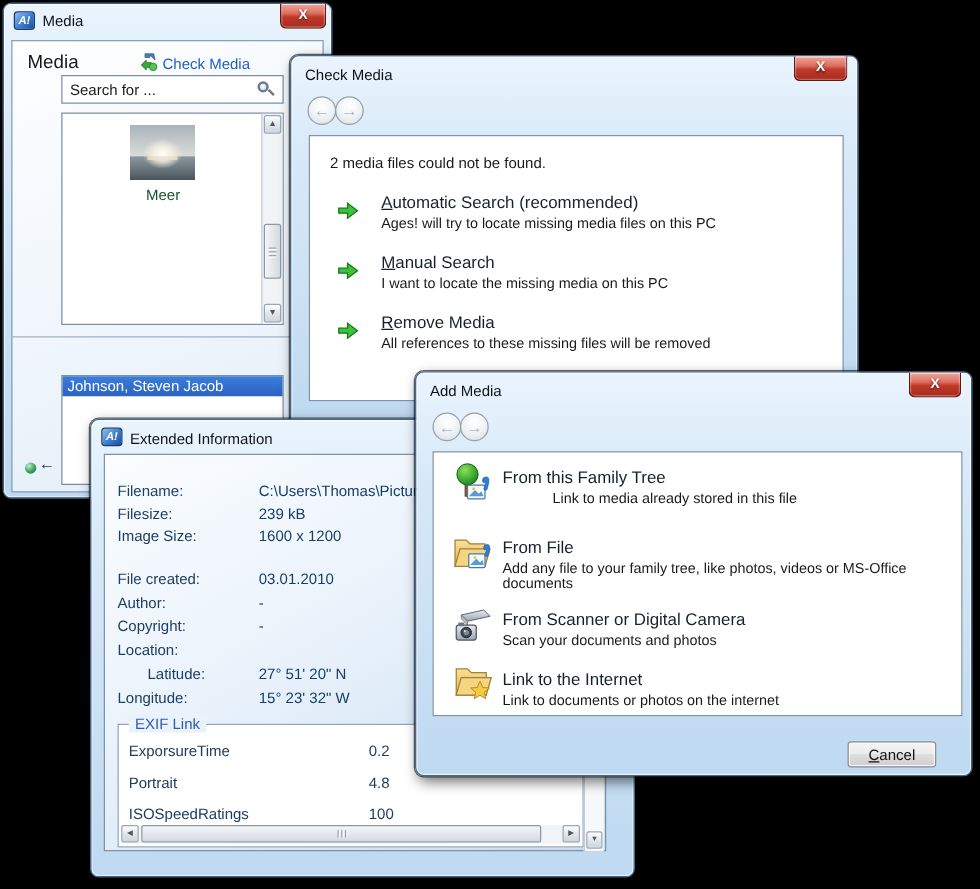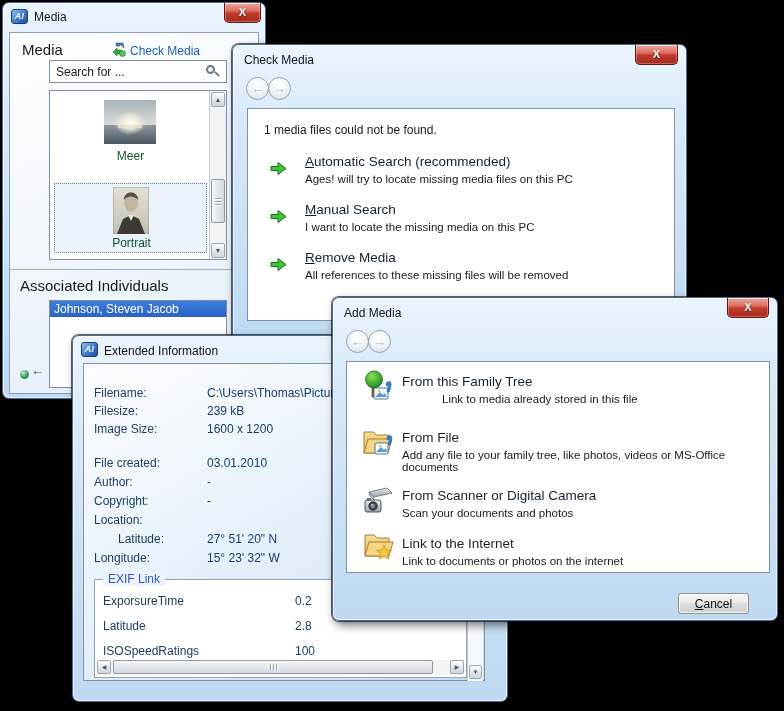--- a/index.html
+++ b/index.html
@@ -142,51 +142,34 @@
             </radialGradient>
           </defs>
           <rect x="0" y="0" width="52" height="25" fill="url(#sky)"></rect>
           <rect x="0" y="25" width="52" height="19" fill="url(#sea)"></rect>
           <ellipse cx="26" cy="23" rx="16" ry="12" fill="url(#sun)"></ellipse>
           <rect x="14" y="25" width="24" height="3" fill="#e8e2cf" opacity=".8"></rect>
         </svg>
         <div class="thumb-label" style="left:0; top:52px; width:153px;">Meer</div>
       </div>
 
-      <div class="abs" style="left:4px; top:92px; width:153px; height:70px; border:1px dotted #5b80a5; background:#eaf3fc;">
-        <svg class="abs" style="left:58px; top:3px;" width="36" height="47" viewBox="0 0 36 47">
-          <defs>
-            <linearGradient id="pbg" x1="0" y1="0" x2="0" y2="1">
-              <stop offset="0" stop-color="#e4e2d8"></stop>
-                <stop offset="1" stop-color="#c2c0b4"></stop>
-            </linearGradient>
-          </defs>
-          <rect x="0" y="0" width="36" height="47" fill="url(#pbg)" stroke="#9a988c"></rect>
-          <path d="M4 47 L10 32 L18 28 L26 32 L32 47 Z" fill="#3c3833"></path>
-          <path d="M15 28 L18 34 L21 28 Z" fill="#e9e7dd"></path>
-          <ellipse cx="18" cy="16" rx="7" ry="9" fill="#c4b5a0"></ellipse>
-          <path d="M10.5 13 Q12 5 18 5.5 Q24 5 25.5 13 Q22 9.5 18 9.5 Q14 9.5 10.5 13 Z" fill="#55504a"></path>
-        </svg>
-        <div class="thumb-label" style="left:0; top:52px; width:153px;">Portrait</div>
-      </div>
 
       <div class="sb-v" style="right:0; top:0; width:17px; height:168px;">
         <div class="sb-btn" style="left:1px; top:1px; width:14px; height:15px; font-size:7px; line-height:14px;">▲</div>
         <div class="sb-thumb" style="left:1px; top:88px; width:14px; height:44px;">
           <div class="sb-grip-h" style="top:18px;"></div>
           <div class="sb-grip-h" style="top:21px;"></div>
           <div class="sb-grip-h" style="top:24px;"></div>
         </div>
         <div class="sb-btn" style="left:1px; top:152px; width:14px; height:15px; font-size:7px; line-height:14px;">▼</div>
       </div>
     </div>
 
     <div class="abs" style="left:0; top:236px; width:248px; height:0; border-top:1px solid #9db1c5;"></div>
 
-    <div class="panel-heading" style="left:10px; top:244px;">Associated Individuals</div>
 
     <div class="abs" style="left:39px; top:267px; width:178px; height:88px; background:#fff; border:1px solid #7b8fa5;">
       <div class="list-row-selected" style="left:0; top:0; width:176px; height:16px;">Johnson, Steven Jacob</div>
     </div>
 
     <div class="abs" style="left:10px; top:337px; width:9px; height:9px; border-radius:50%; background:radial-gradient(circle at 35% 30%, #c2ecd4, #35a05c 55%, #1a6b3a);"></div>
     <div class="abs" style="left:21px; top:330px; font-size:13px; color:#3a3f45;">←</div>
   </div>
 </div>
 
@@ -194,21 +177,21 @@
   <div class="titlebar">
     <div class="title-text" style="left:11px; top:8px;">Check Media</div>
     <div class="close-btn" style="left:402px; top:0; width:43px;">X</div>
   </div>
   <div class="nav-btns" style="left:13px; top:32px;">
     <div class="nav-circle">←</div>
     <div class="nav-circle">→</div>
   </div>
 
   <div class="content-white" style="left:14px; top:63px; width:428px; height:213px;">
-    <div class="abs" style="left:16px; top:14px; font-size:12px;">1 media files could not be found.</div>
+    <div class="abs" style="left:16px; top:14px; font-size:12px;">2 media files could not be found.</div>
 
     <div>
       <svg class="garrow" style="left:22px; top:52px;" viewBox="0 0 17 15">
         <path d="M1 5.5 H8 V1.5 L16 7.5 L8 13.5 V9.5 H1 Z" fill="#3cc13c" stroke="#157815" stroke-width="1"></path>
       </svg>
       <div class="opt-title" style="left:57px; top:45px;"><u>A</u>utomatic Search (recommended)</div>
       <div class="opt-desc" style="left:57px; top:64px;">Ages! will try to locate missing media files on this PC</div>
     </div>
 
     <div>
@@ -254,22 +237,22 @@
     <div class="fld-value" style="left:123px; top:149px;"></div>
     <div class="fld-label" style="left:10px; top:168px;margin-left:24px;">Latitude:</div>
     <div class="fld-value" style="left:123px; top:168px;">27° 51' 20" N</div>
     <div class="fld-label" style="left:10px; top:187px;">Longitude:</div>
     <div class="fld-value" style="left:123px; top:187px;">15° 23' 32" W</div>
 
     <div class="exif-box" style="left:10px; top:215px; width:373px; height:99px;">
       <div class="exif-legend">EXIF Link</div>
       <div class="exif-name" style="left:8px; top:14px;">ExporsureTime</div>
       <div class="exif-val" style="left:200px; top:14px;">0.2</div>
-      <div class="exif-name" style="left:8px; top:39px;">Latitude</div>
-      <div class="exif-val" style="left:200px; top:39px;">2.8</div>
+      <div class="exif-name" style="left:8px; top:39px;">Portrait</div>
+      <div class="exif-val" style="left:200px; top:39px;">4.8</div>
       <div class="exif-name" style="left:8px; top:64px;">ISOSpeedRatings</div>
       <div class="exif-val" style="left:200px; top:64px;">100</div>
 
       <div class="abs" style="left:2px; bottom:2px; right:2px; height:15px; background:#f1f4f7;">
         <div class="sb-btn" style="left:0; top:0; width:14px; height:14px; font-size:6px; line-height:13px;">◀</div>
         <div class="sb-thumb sb-thumb-h" style="left:16px; top:0; width:320px; height:14px;">
           <div class="sb-grip-v" style="left:156px;"></div>
           <div class="sb-grip-v" style="left:159px;"></div>
           <div class="sb-grip-v" style="left:162px;"></div>
         </div>

